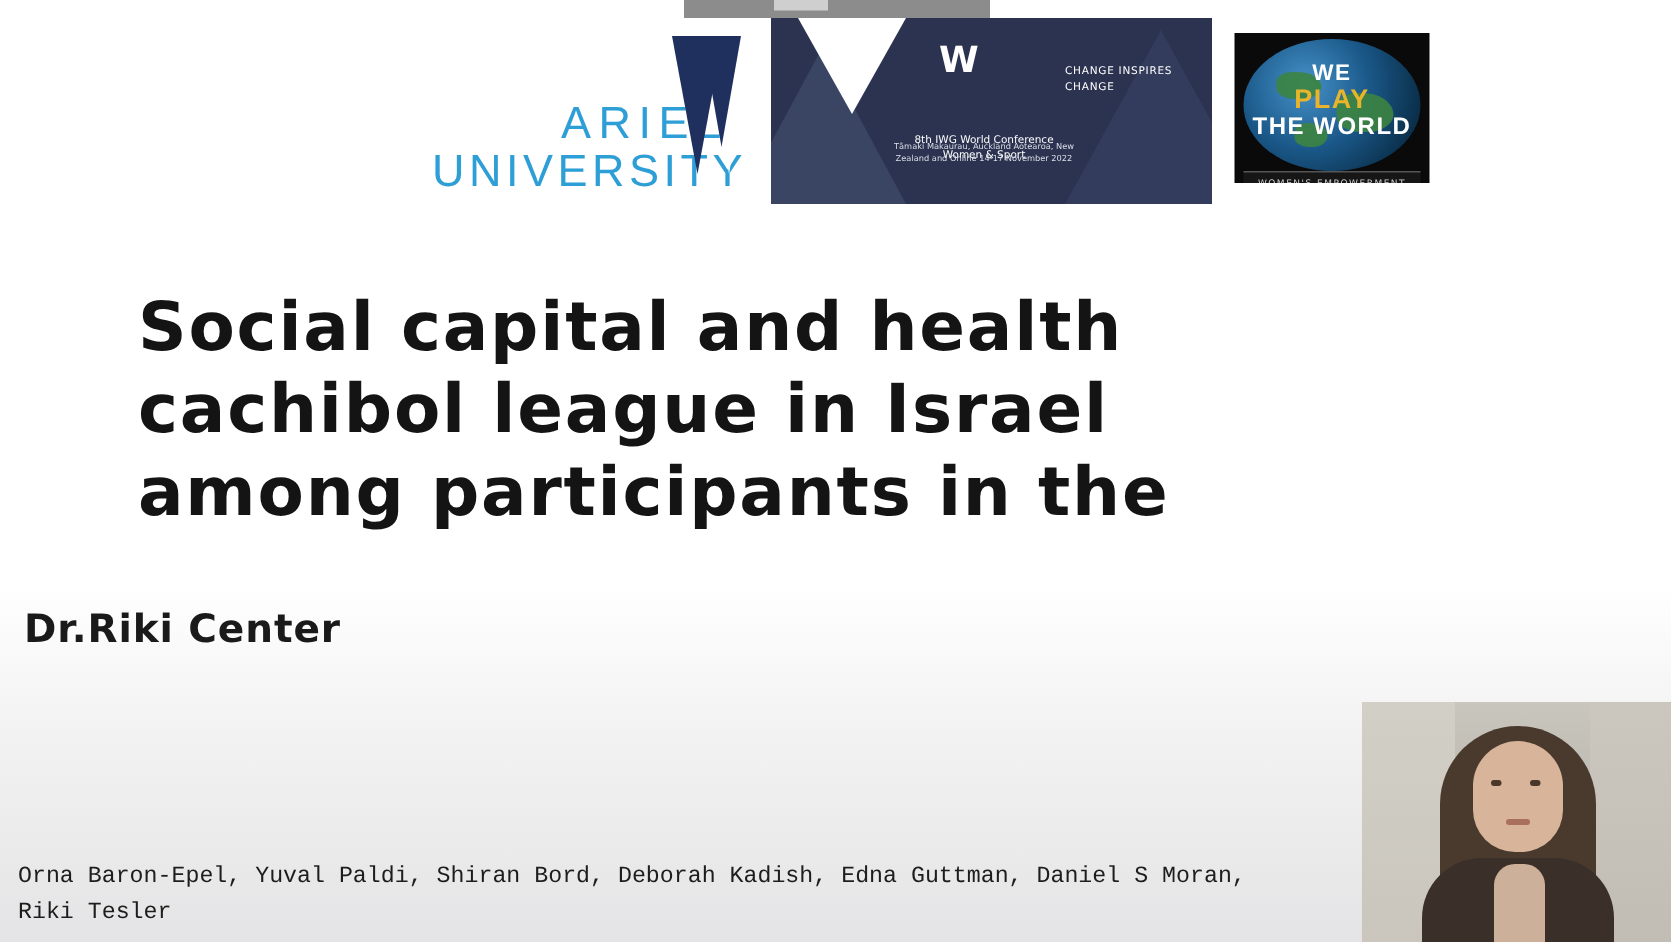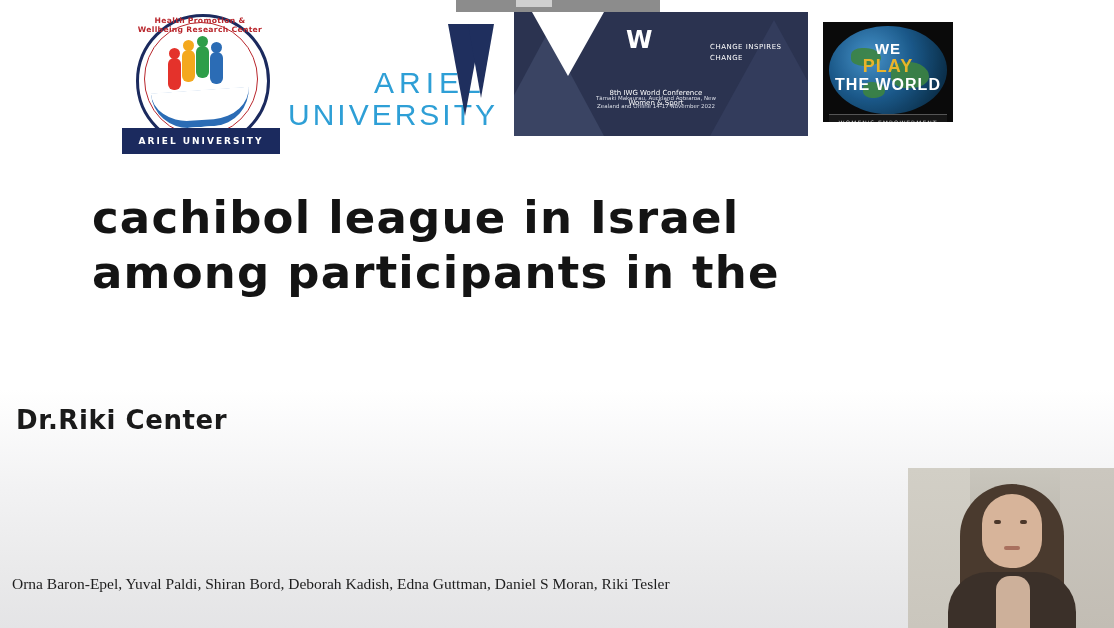--- a/index.html
+++ b/index.html
@@ -392,21 +392,21 @@
 
   
   .authors {
     position: absolute;
     left: 12px;
     top: 572px;
     width: 860px;
     font-size: 15.5px;
     line-height: 24px;
     color: #1d1d1d;
-    font-family: Liberation Serif, serif;
+    font-family: Liberation Mono, monospace;
   }
 
   
   .webcam {
     position: absolute;
     right: 0;
     bottom: 0;
     width: 206px;
     height: 160px;
     background: linear-gradient(180deg, #c9c6bd 0%, #bdb9b0 40%, #b4b0a7 100%);
@@ -484,41 +484,20 @@
 <body>
 
 <div id="slide">
 
   <div class="top-tab">
     <div class="inner"></div>
   </div>
 
   <div class="logo-row">
 
-    <div class="logo-health">
-      <div class="ring"></div>
-      <div class="ring-inner"></div>
-      <div class="arc-text">Health Promotion &amp; Wellbeing Research Center</div>
-      <div class="people">
-        <div class="person p1">
-            <div class="head"></div>
-          </div>
-        <div class="person p2">
-            <div class="head"></div>
-          </div>
-        <div class="person p3">
-            <div class="head"></div>
-          </div>
-        <div class="person p4">
-            <div class="head"></div>
-          </div>
-      </div>
-      <div class="hand"></div>
-      <div class="bottom-band">ARIEL UNIVERSITY</div>
-    </div>
 
     <div class="logo-ariel">
       <div class="name1">ARIEL</div>
       <div class="name2">UNIVERSITY</div>
       <div class="mark">
         <div class="v1"></div>
         <div class="v2"></div>
         <div class="v3"></div>
       </div>
     </div>
@@ -543,20 +522,21 @@
       <div class="txt t2">PLAY</div>
       <div class="txt t3">THE WORLD</div>
       <div class="bar">WOMEN'S EMPOWERMENT CONFERENCE</div>
     </div>
   </div>
 
   <div class="edge-left"></div>
   <div class="edge-right"></div>
 
   <div class="title">
+    <div class="line">Social capital and health</div>
     <div class="line">cachibol league in Israel</div>
     <div class="line">among participants in the</div>
   </div>
 
   <div class="presenter-name">Dr.Riki Center</div>
 
   <div class="authors">Orna Baron-Epel, Yuval Paldi, Shiran Bord, Deborah Kadish, Edna Guttman, Daniel S Moran, Riki Tesler</div>
 
   <div class="webcam">
     <div class="wall-left"></div>

